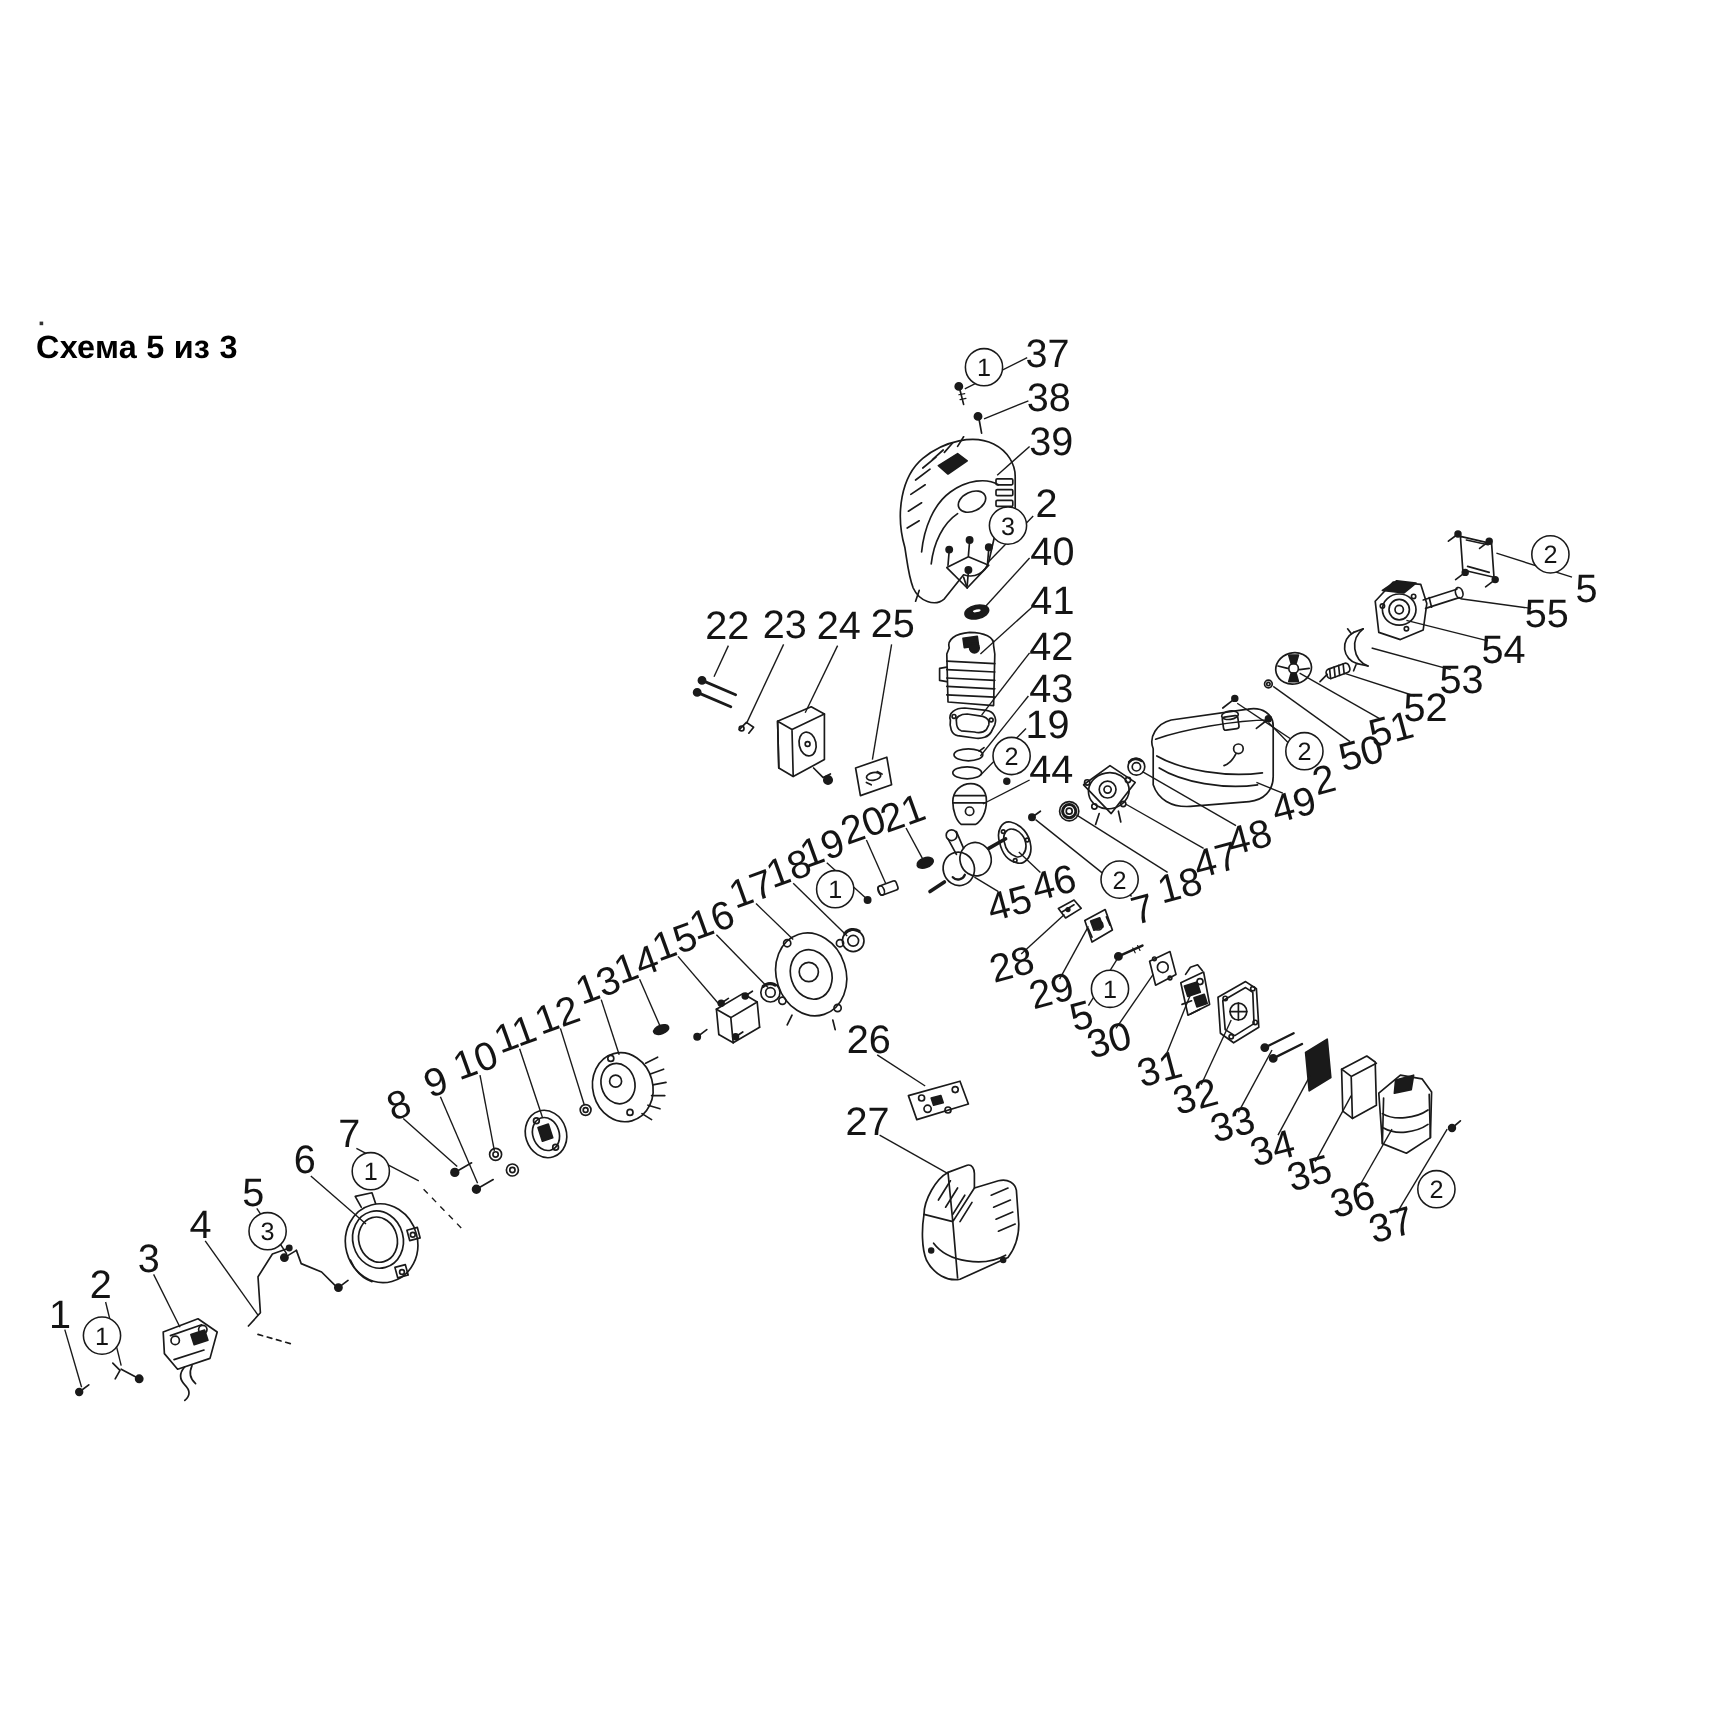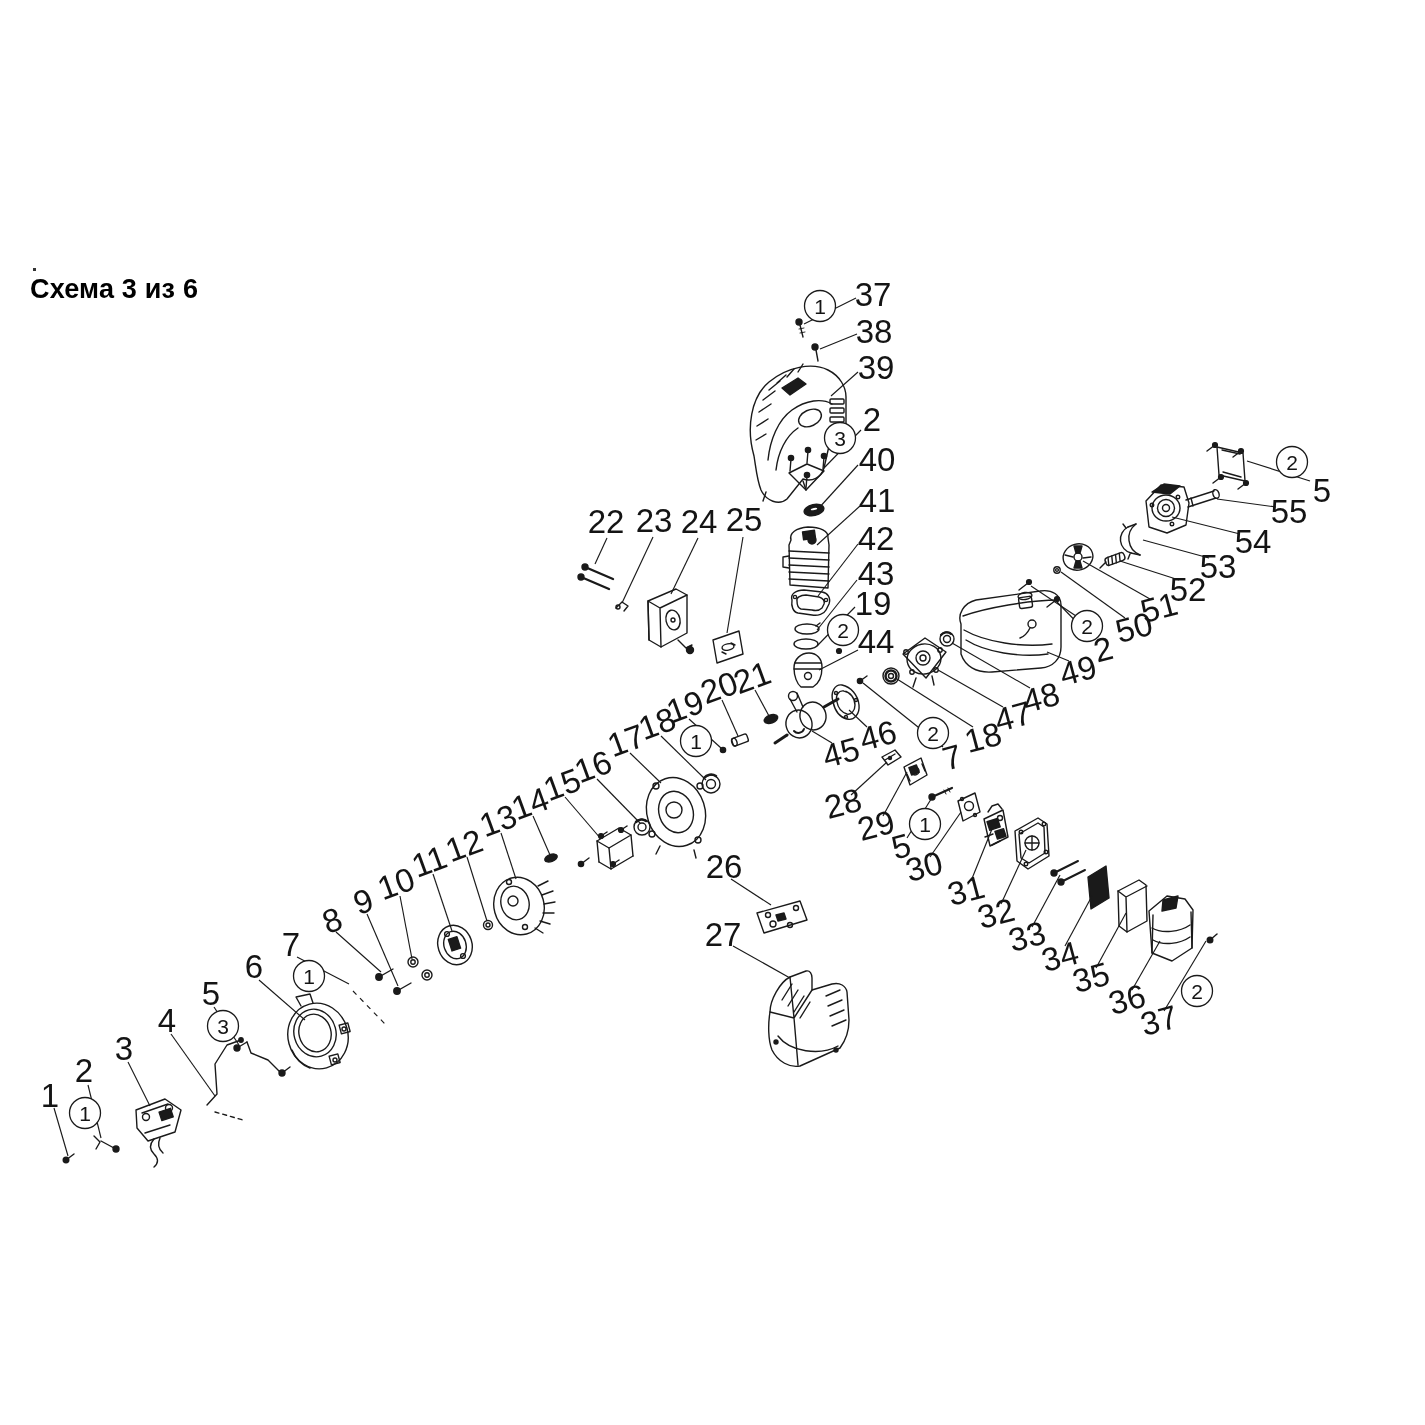--- a/index.html
+++ b/index.html
@@ -10,21 +10,21 @@
   .title-dot{position:absolute;left:33px;top:268px;width:3px;height:3px;background:#333;}
   svg text{font-family:"Liberation Sans",sans-serif;fill:#141414;}
   svg .lbl{font-size:33px;}
   svg .mk{font-size:21px;}
 </style>
 </head>
 <body>
 
 <div class="page">
   <div class="title-dot"></div>
-  <div class="title">Схема 3 из 6</div>
+  <div class="title">Схема 5 из 3</div>
 
   <svg id="diagram-svg" width="1425" height="1425" viewBox="0 0 1425 1425">
 
     <g id="static-parts" stroke="#1a1a1a" fill="none" stroke-width="1.4" stroke-linejoin="round" stroke-linecap="round">
 
       <g>
         <circle cx="66" cy="1160" r="2.8" fill="#1a1a1a"></circle>
           <line x1="66" y1="1160" x2="74" y2="1154"></line>
       </g>
       <g>

